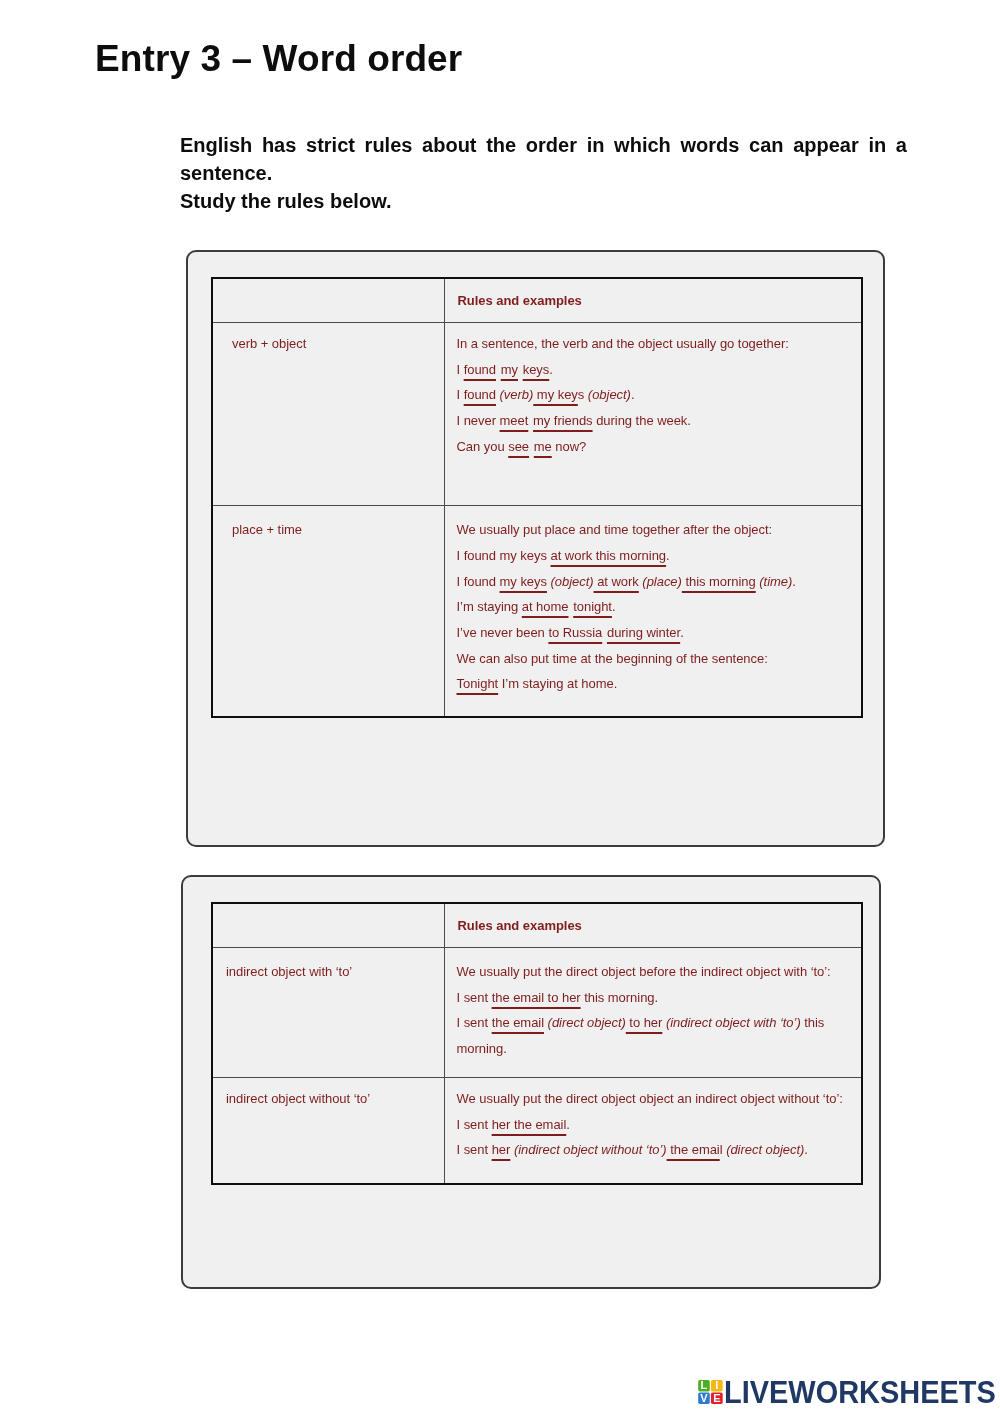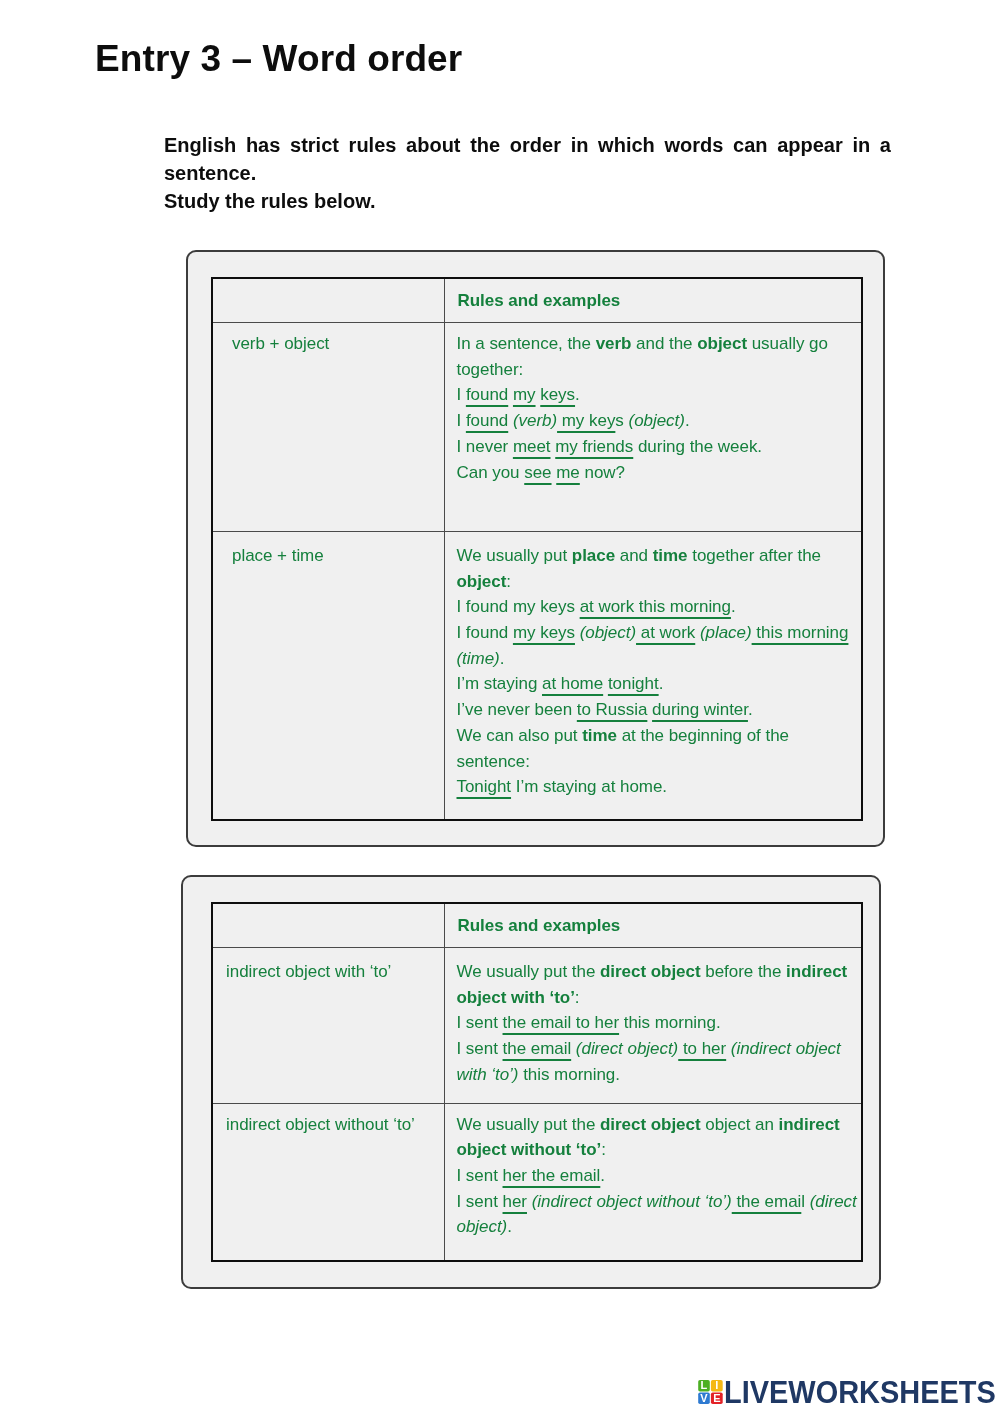--- a/index.html
+++ b/index.html
@@ -3,53 +3,53 @@
 <meta charset="utf-8">
 <style>
   html,body{margin:0;padding:0;}
   body{width:1000px;height:1413px;background:#ffffff;
        font-family:"Liberation Sans",sans-serif;}
   .page{position:relative;width:1000px;height:1413px;overflow:hidden;}
 
   .title{position:absolute;left:95px;top:38px;font-size:37px;font-weight:bold;
          color:#0d0d0d;white-space:nowrap;letter-spacing:0.1px;}
 
-  .intro{position:absolute;left:164px;top:131px;width:727px;font-size:20px;
+  .intro{position:absolute;left:180px;top:131px;width:727px;font-size:20px;
          font-weight:bold;color:#0d0d0d;text-align:justify;line-height:28px;}
   .intro p{margin:0;text-align:justify;}
   .intro p:last-child{text-align:left;}
 
   .panel{position:absolute;background:#f0f0f0;border:2px solid #3c3c3c;
          border-radius:10px;box-sizing:border-box;}
   .panel1{left:186px;top:250px;width:699px;height:597px;}
   .panel2{left:181px;top:875px;width:700px;height:414px;}
 
   table.rules{position:absolute;border-collapse:collapse;table-layout:fixed;
               background:transparent;}
   table.rules{border:2px solid #0e0e0e;}
   table.rules td{border:1px solid #4a4a4a;vertical-align:top;
-                 font-size:17px;line-height:25.7px;color:#15803d;letter-spacing:-0.04px;
+                 font-size:13px;line-height:25.7px;color:#7f1d1d;letter-spacing:-0.04px;
                  font-weight:normal;}
   .t1{left:211px;top:277px;width:652px;}
   .t2{left:211px;top:902px;width:652px;}
   col.col1{width:232px;}
   col.col2{width:418px;}
   td.c1{padding:8px 4px 8px 19px;}
   table.t2 td.c1{padding-left:13px;}
   td.c2{padding:8px 0px 8px 12px;}
   table.t1 tr.r1 td{padding-bottom:20px;}
   table.t1 tr.r2 td{padding-top:11px;padding-bottom:19px;}
   table.t2 tr.r1 td{padding-top:11px;padding-bottom:15px;}
   table.t2 tr.r2 td{padding-top:8px;padding-bottom:20px;}
   td.hd1{height:43px;padding:0;}
   table.rules td.hd2{height:43px;padding:0 0 0 13px;font-weight:bold;vertical-align:middle;}
   .gap{display:inline-block;width:4.72px;}
   .u{text-decoration:underline;text-decoration-skip-ink:none;
      text-decoration-thickness:1.6px;text-underline-offset:4.6px;text-align:center;}
-  .b{font-weight:bold;margin-top:48px;}
+  .b{font-weight:normal;margin-top:48px;}
   .i{font-style:italic;}
 
   .logo{position:absolute;left:695px;top:1380px;height:30px;}
 </style>
 </head>
 <body>
 
 <div class="page">
   <div class="title">Entry 3 – Word order</div>
   <div class="intro">

